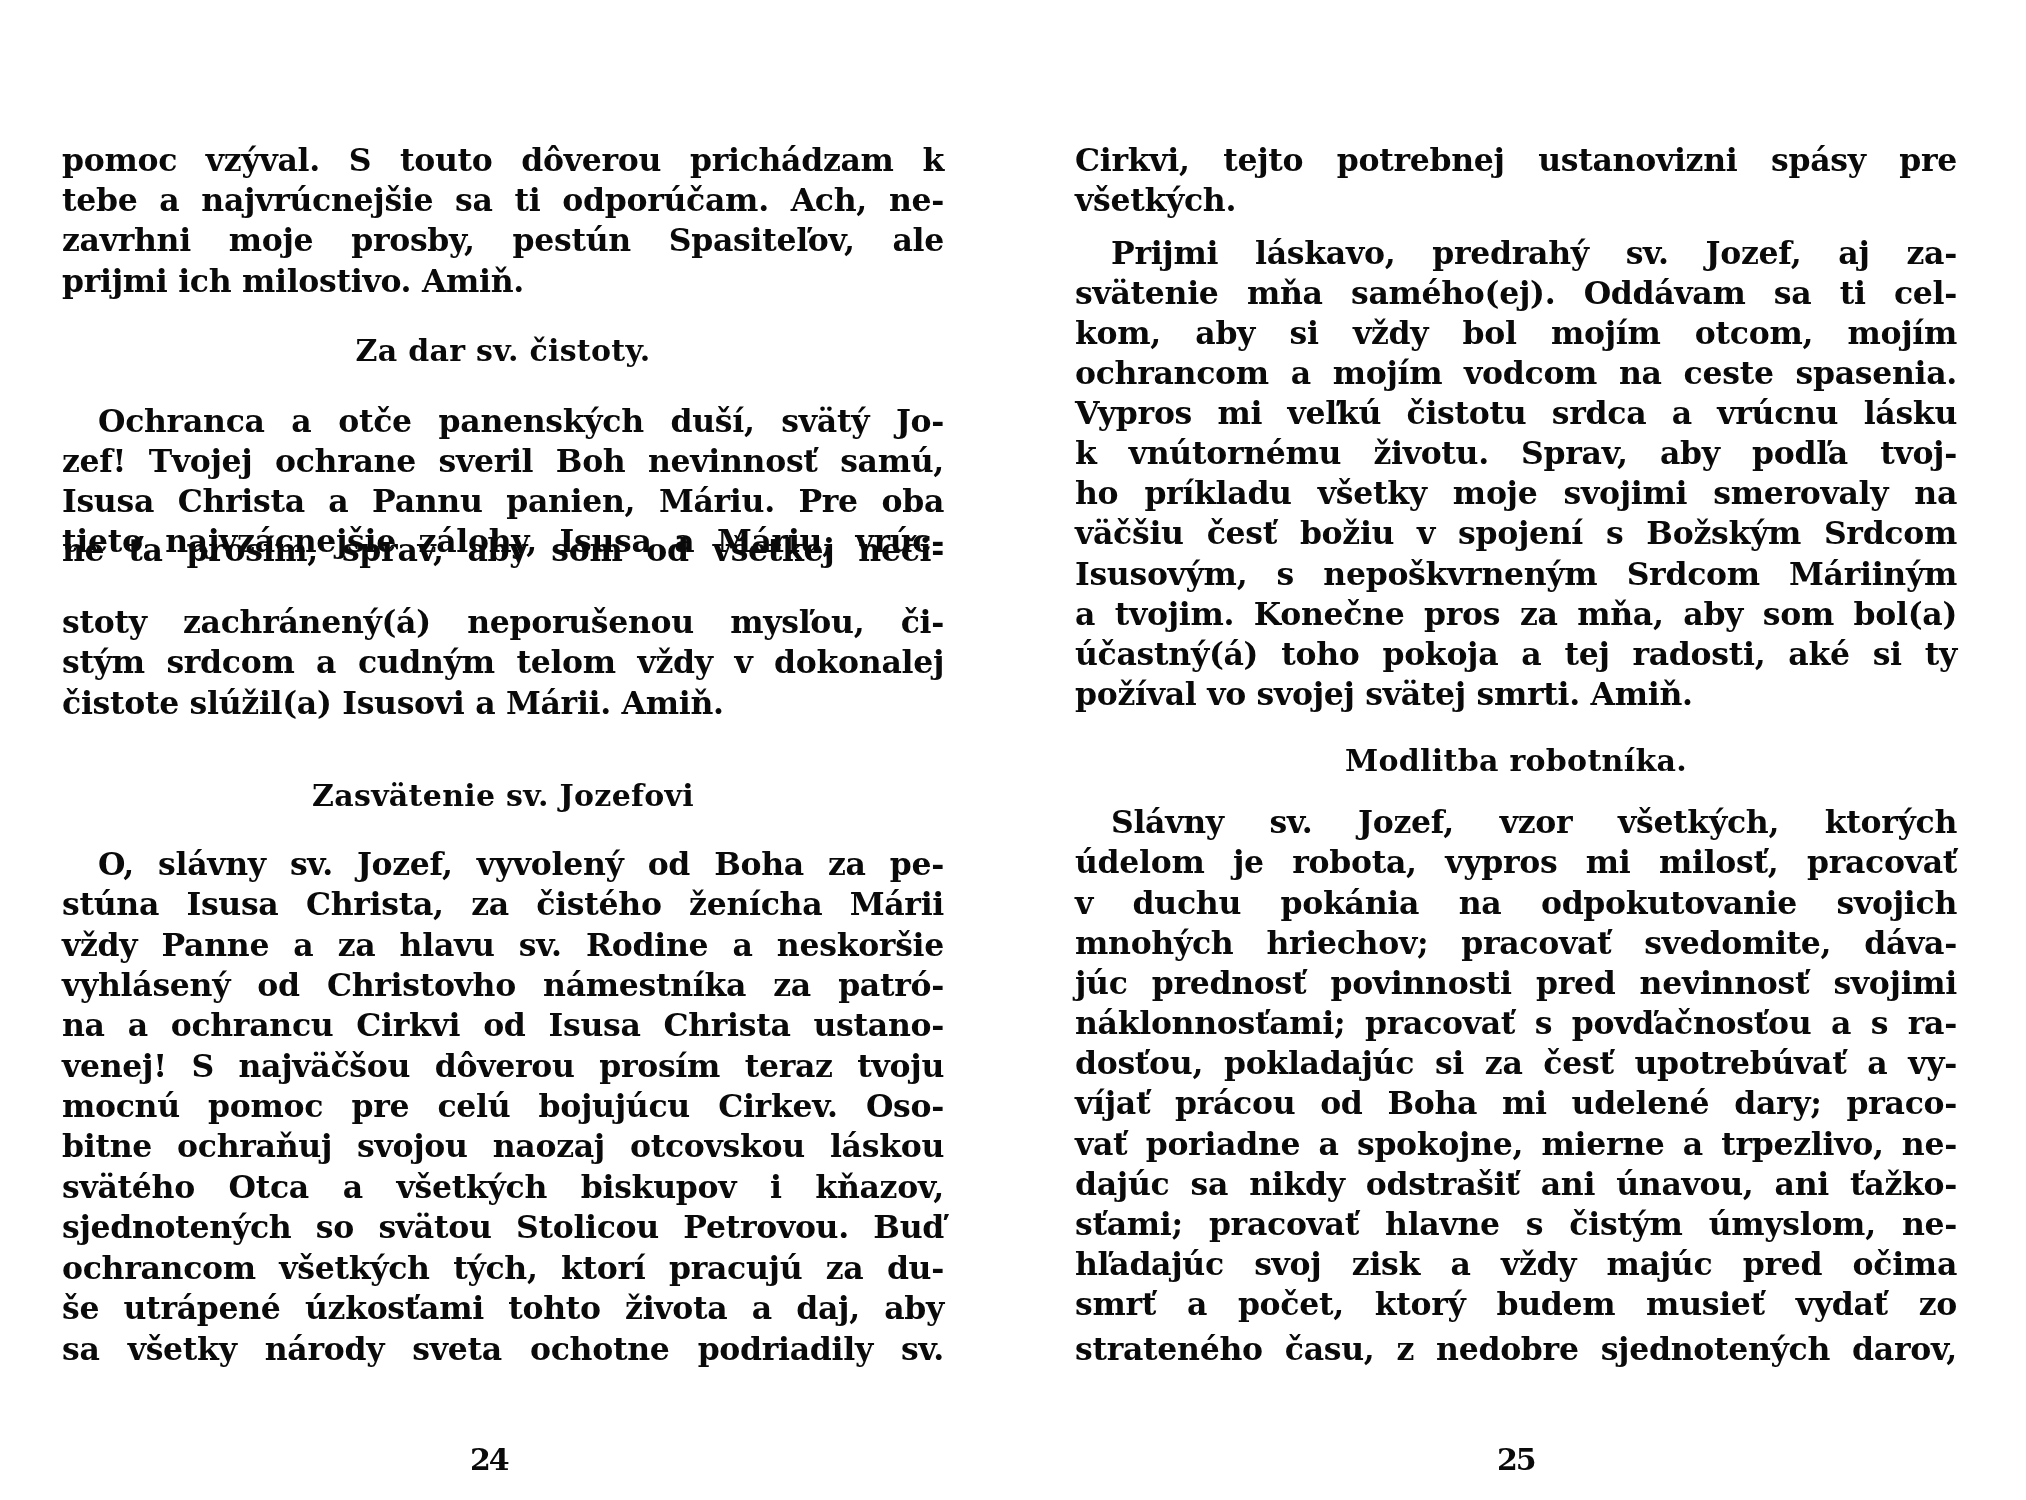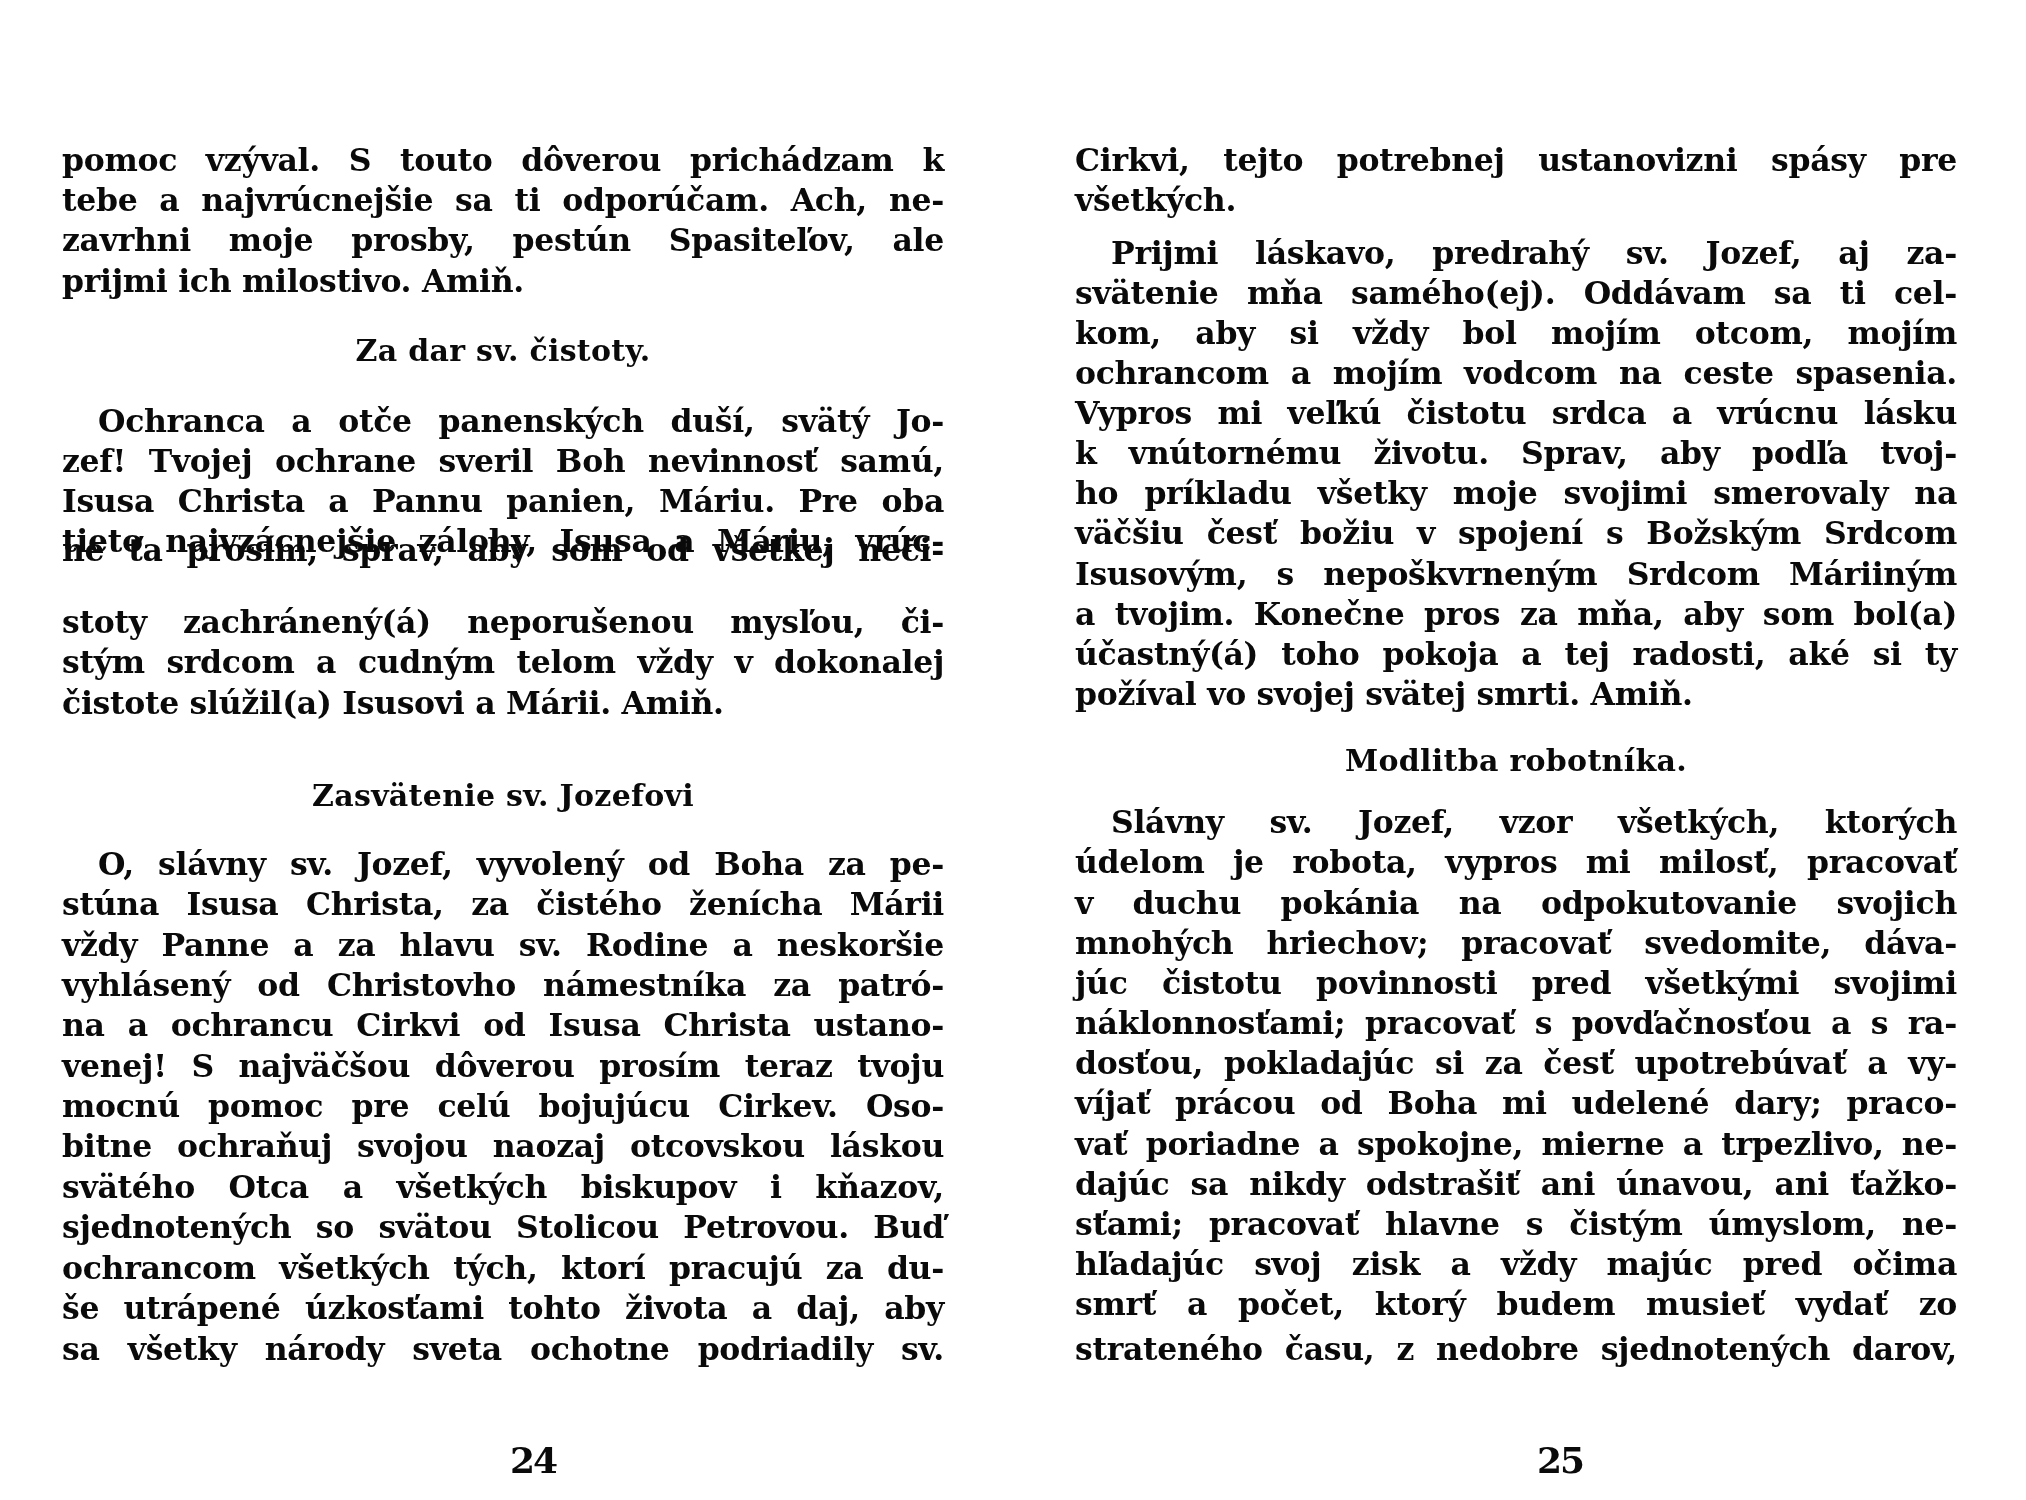--- a/index.html
+++ b/index.html
@@ -61,26 +61,25 @@
     line-height: 40px;
     font-size: 30px;
     font-weight: 900;
     text-align: center;
     letter-spacing: 0.3px;
     font-family: "DejaVu Serif", serif;
   }
   .page-number {
     position: absolute;
     top: 1440px;
-    font-size: 36px;
+    font-size: 30px;
     font-weight: 900;
     line-height: 40px;
     font-family: "DejaVu Serif", serif;
     letter-spacing: -2px;
-    margin-left: 40px;
   }
   #page-left .page-number { left: 470px; }
   #page-right .page-number { left: 484px; }
 </style>
 </head>
 <body>
 
 <div class="page" id="page-left">
   <div class="column">
 
@@ -137,21 +136,21 @@
     <div class="line" style="top:594px">a tvojim. Konečne pros za mňa, aby som bol(a)</div>
     <div class="line" style="top:634px">účastný(á) toho pokoja a tej radosti, aké si ty</div>
     <div class="line last" style="top:674px">požíval vo svojej svätej smrti. Amiň.</div>
 
     <div class="heading" style="top:741px">Modlitba robotníka.</div>
 
     <div class="line indent" style="top:802px">Slávny sv. Jozef, vzor všetkých, ktorých</div>
     <div class="line" style="top:842px">údelom je robota, vypros mi milosť, pracovať</div>
     <div class="line" style="top:883px">v duchu pokánia na odpokutovanie svojich</div>
     <div class="line" style="top:923px">mnohých hriechov; pracovať svedomite, dáva-</div>
-    <div class="line" style="top:963px">júc čistotu povinnosti pred všetkými svojimi</div>
+    <div class="line" style="top:963px">júc prednosť povinnosti pred nevinnosť svojimi</div>
     <div class="line" style="top:1003px">náklonnosťami; pracovať s povďačnosťou a s ra-</div>
     <div class="line" style="top:1043px">dosťou, pokladajúc si za česť upotrebúvať a vy-</div>
     <div class="line" style="top:1083px">víjať prácou od Boha mi udelené dary; praco-</div>
     <div class="line" style="top:1124px">vať poriadne a spokojne, mierne a trpezlivo, ne-</div>
     <div class="line" style="top:1164px">dajúc sa nikdy odstrašiť ani únavou, ani ťažko-</div>
     <div class="line" style="top:1204px">sťami; pracovať hlavne s čistým úmyslom, ne-</div>
     <div class="line" style="top:1244px">hľadajúc svoj zisk a vždy majúc pred očima</div>
     <div class="line" style="top:1284px">smrť a počet, ktorý budem musieť vydať zo</div>
     <div class="line" style="top:1329px">strateného času, z nedobre sjednotených darov,</div>
   </div>

